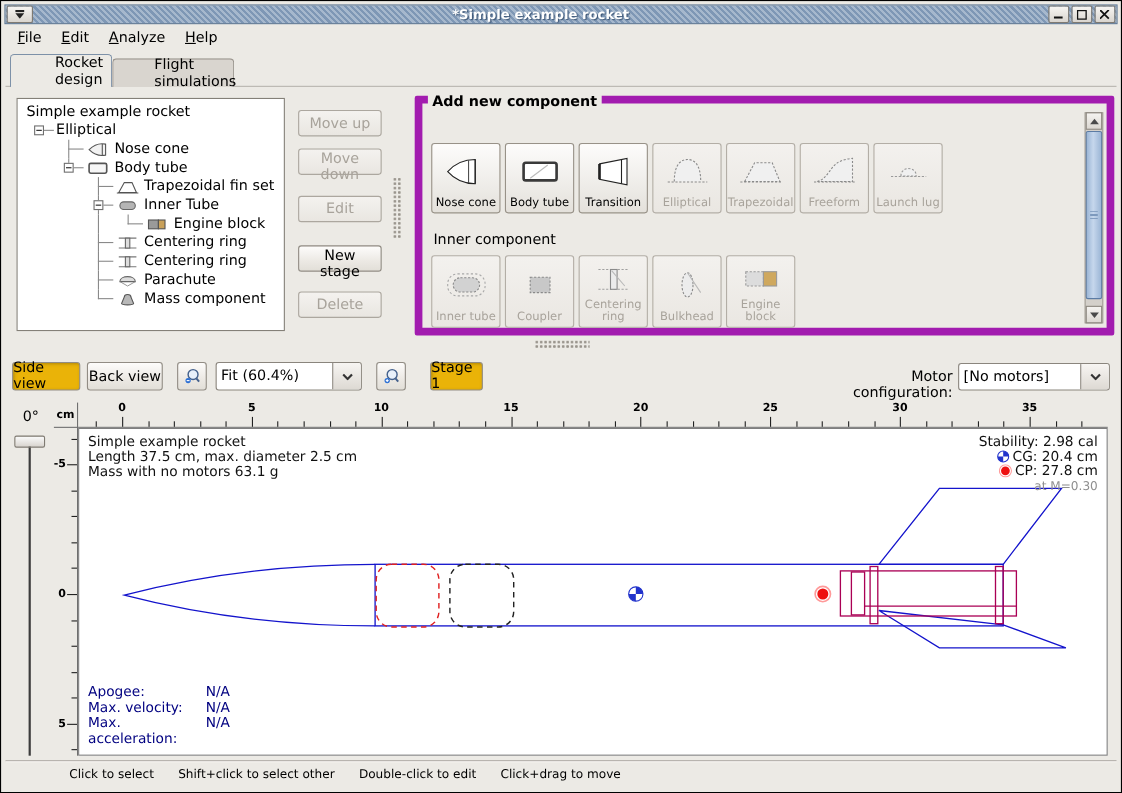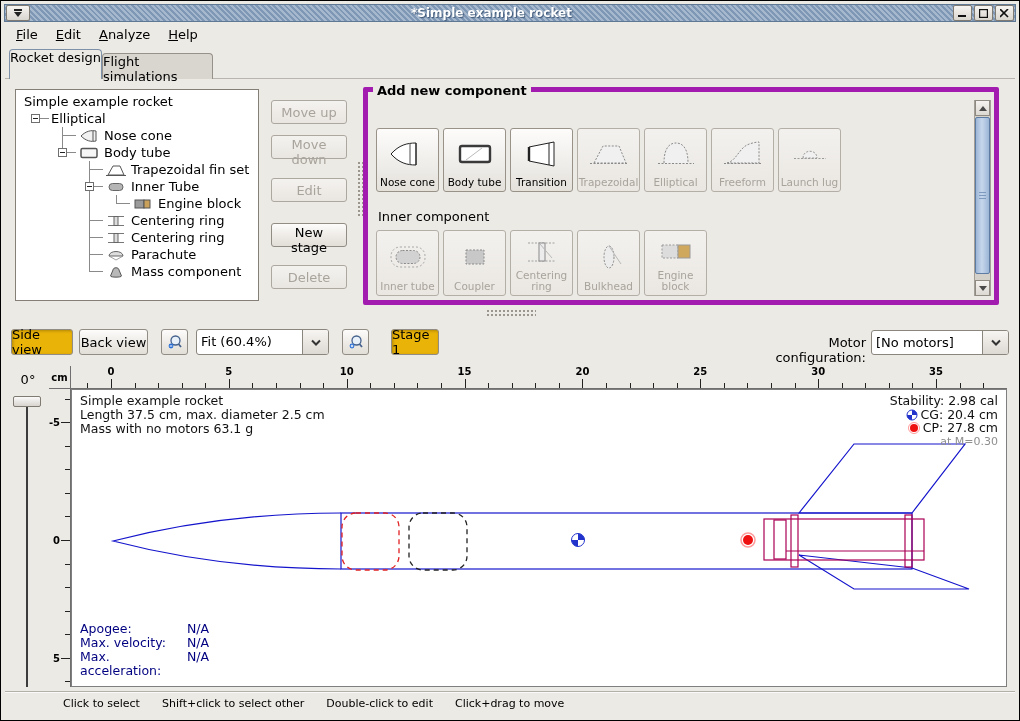--- a/index.html
+++ b/index.html
@@ -13,21 +13,21 @@
     border:1px solid #7f7a72;border-radius:2px;display:flex;align-items:center;justify-content:center;}
   .title-text{flex:1;text-align:center;color:#fff;font-weight:bold;font-size:12px;text-shadow:1px 1px 1px #3d5676;}
   .win-ctrls{display:flex;gap:2px;margin-right:1px;}
   .win-btn{width:17px;height:14px;background:linear-gradient(#f7f5f2,#d9d5cf);border:1px solid #7f7a72;
     border-radius:2px;display:flex;align-items:center;justify-content:center;font-size:10px;line-height:10px;font-weight:bold;color:#111;}
   
   .menubar{position:absolute;left:6px;top:22px;height:22px;display:flex;align-items:center;}
   .menu-item{padding:2px 9px;cursor:default;}
   .tab-divider{position:absolute;left:4px;right:4px;top:77px;border-top:1px solid #b9b5ae;}
   .tab{position:absolute;box-sizing:border-box;border:1px solid #96918a;border-bottom:none;
-    border-radius:4px 4px 0 0;display:flex;align-items:flex-start;justify-content:center;}
+    border-radius:4px 4px 0 0;display:flex;align-items:center;justify-content:center;padding-left:40px;}
   .tab.active{left:8px;top:48px;width:93px;height:30px;background:#eceae5;z-index:3;border-color:#7d91a8;}
   .tab.inactive{left:101px;top:52px;width:111px;height:26px;background:#d9d5cf;z-index:1;}
   
   .tree-panel{position:absolute;left:14px;top:88px;width:244px;height:212px;background:#fff;
     border:1px solid #848078;box-sizing:border-box;overflow:hidden;padding:3px 0 0 6px;}
   .tree-row{display:flex;align-items:center;height:17px;white-space:nowrap;}
   .tcell{position:relative;width:27px;height:17px;flex:none;}
   .tcell.v::before,.tcell.t::before{content:"";position:absolute;left:13px;top:0;bottom:0;border-left:1px solid #8a8a8a;}
   .tcell.l::before,.tcell.xl::before{content:"";position:absolute;left:13px;top:0;height:9px;border-left:1px solid #8a8a8a;}
   .tcell.xt::before{content:"";position:absolute;left:13px;top:0;bottom:0;border-left:1px solid #8a8a8a;}
@@ -35,21 +35,21 @@
     content:"";position:absolute;left:13px;top:8px;width:14px;border-top:1px solid #8a8a8a;}
   .expander{position:absolute;left:9px;top:4px;width:9px;height:9px;background:#fff;border:1px solid #6f6f6f;box-sizing:border-box;z-index:2;}
   .expander::before{content:"";position:absolute;left:1px;right:1px;top:3px;border-top:1px solid #222;}
   .ticon{width:26px;height:16px;flex:none;display:flex;align-items:center;justify-content:center;}
   .tlabel{padding-left:2px;}
   
   .act-btn{position:absolute;left:270px;width:76px;height:24px;border:1px solid #918c84;border-radius:3px;
     background:linear-gradient(#fdfcfb,#ece9e4 60%,#e2dfd8);font-size:13px;font-family:inherit;color:#000;}
   .act-btn.disabled{color:#a8a39b;border-color:#aca79f;background:linear-gradient(#f4f2ef,#e9e6e1);}
   
-  .groupbox{position:absolute;left:362px;top:86px;width:636px;height:218px;border:5px solid #a21caf;border-radius:2px;box-sizing:border-box;}
+  .groupbox{position:absolute;left:376px;top:86px;width:636px;height:218px;border:7px solid #a21caf;border-radius:2px;box-sizing:border-box;}
   .gb-title{position:absolute;top:-9px;left:5px;background:#eceae5;padding:0 4px;font-weight:bold;font-size:13px;}
   .pal-label{position:absolute;left:10px;font-size:13px;}
   .pal-row{position:absolute;left:8px;display:flex;gap:4px;}
   .pal-btn{width:63px;border:1px solid #989288;border-radius:3px;box-sizing:border-box;
     background:linear-gradient(#fdfcfb,#edebe7 65%,#e4e1db);display:flex;flex-direction:column;
     align-items:center;padding:2px 1px 3px 1px;font-size:10.5px;line-height:11px;text-align:center;font-family:inherit;color:#000;}
   .pal-btn .ic{flex:1;display:flex;align-items:center;justify-content:center;}
   .pal-btn.disabled{color:#a8a39b;border-color:#b3aea6;background:linear-gradient(#f3f1ee,#eae7e2);}
   
   .sbar{position:absolute;right:3px;top:8px;bottom:4px;width:17px;background:#d4d0ca;border:1px solid #a39e96;box-sizing:border-box;}
@@ -313,34 +313,34 @@
               <path d="M9,10 L34,5 L34,29 L9,24 Z" fill="#fff" stroke="#222"></path>
               <line x1="9" y1="10" x2="9" y2="24" stroke="#222" stroke-width="2.4"></line>
               <line x1="29" y1="6" x2="29" y2="28" stroke="#222"></line>
             </svg>
           </span>
           <span>Transition</span>
         </button>
         <button class="pal-btn disabled">
           <span class="ic">
             <svg width="44" height="34" viewBox="0 0 44 34">
+              <path d="M10,26 C10,9 17,6 22,6 C27,6 34,9 34,26" fill="#f0f0f0" stroke="#8a8a8a" stroke-dasharray="2,1.5"></path>
+              <line x1="4" y1="26.5" x2="40" y2="26.5" stroke="#8a8a8a" stroke-dasharray="2,1.5"></line>
+            </svg>
+          </span>
+          <span>Elliptical</span>
+        </button>
+        <button class="pal-btn disabled">
+          <span class="ic">
+            <svg width="44" height="34" viewBox="0 0 44 34">
               <path d="M7,26 L16,9 L32,9 L39,26 Z" fill="#f0f0f0" stroke="#8a8a8a" stroke-dasharray="2,1.5"></path>
               <line x1="3" y1="26.5" x2="41" y2="26.5" stroke="#8a8a8a" stroke-dasharray="2,1.5"></line>
             </svg>
           </span>
           <span>Trapezoidal</span>
-        </button>
-        <button class="pal-btn disabled">
-          <span class="ic">
-            <svg width="44" height="34" viewBox="0 0 44 34">
-              <path d="M10,26 C10,9 17,6 22,6 C27,6 34,9 34,26" fill="#f0f0f0" stroke="#8a8a8a" stroke-dasharray="2,1.5"></path>
-              <line x1="4" y1="26.5" x2="40" y2="26.5" stroke="#8a8a8a" stroke-dasharray="2,1.5"></line>
-            </svg>
-          </span>
-          <span>Elliptical</span>
         </button>
         <button class="pal-btn disabled">
           <span class="ic">
             <svg width="44" height="34" viewBox="0 0 44 34">
               <path d="M6,26 C15,24 18,12 26,8 C30,6 36,5 38,5 L38,26 Z" fill="#f0f0f0" stroke="#8a8a8a" stroke-dasharray="2,1.5"></path>
               <line x1="3" y1="26.5" x2="41" y2="26.5" stroke="#8a8a8a" stroke-dasharray="2,1.5"></line>
             </svg>
           </span>
           <span>Freeform</span>
         </button>

